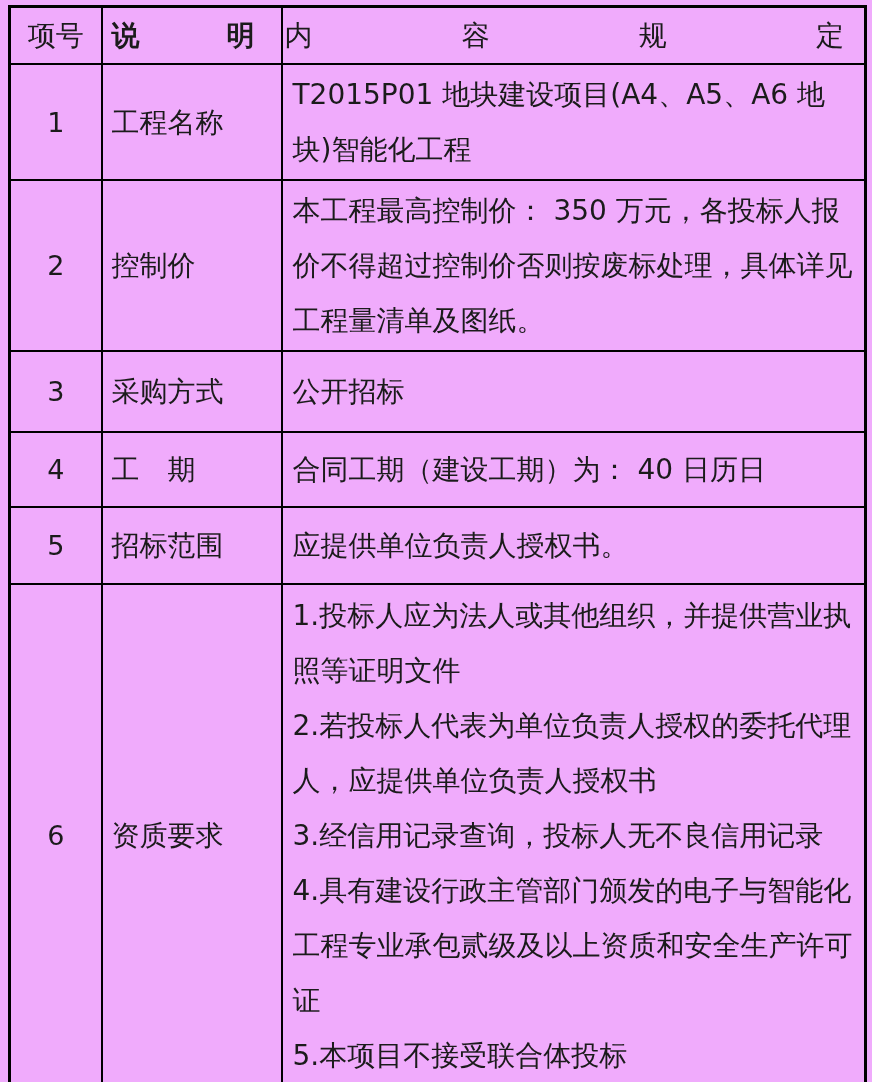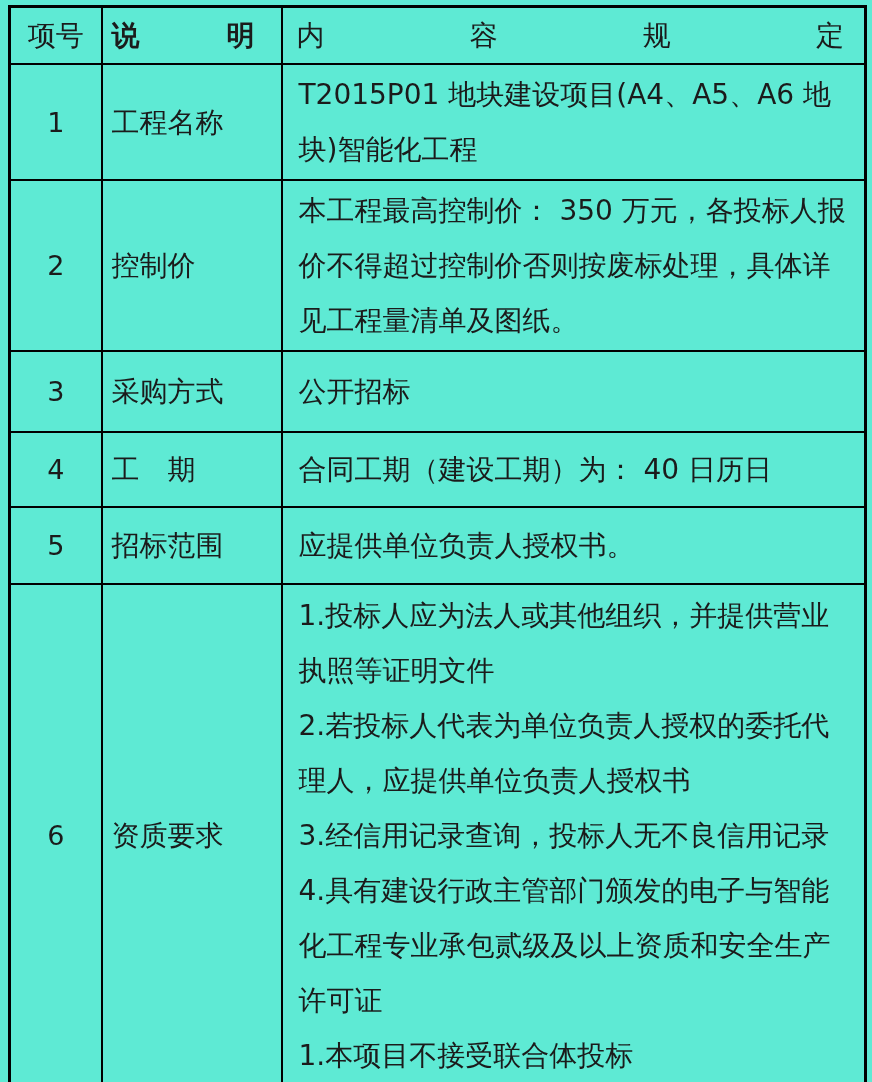--- a/index.html
+++ b/index.html
@@ -5,21 +5,21 @@
   html, body {
     margin: 0;
     padding: 0;
     background: #ffffff;
     font-family: "DejaVu Sans", "Liberation Sans", sans-serif;
     color: #1b1b1b;
   }
   .page {
     width: 872px;
     height: 1082px;
-    background: #5eead4;
+    background: #f0abfc;
     position: relative;
     overflow: hidden;
   }
   table.doc-table {
     position: absolute;
     left: 8px;
     top: 5px;
     width: 856px;
     border-collapse: collapse;
     table-layout: fixed;
@@ -45,36 +45,36 @@
   }
   th.h-desc {
     text-align: justify;
     text-align-last: justify;
     padding: 0 26px 0 9px;
     font-weight: bold;
   }
   th.h-cont {
     text-align: justify;
     text-align-last: justify;
-    padding: 0 20px 0 14px;
+    padding: 0 20px 0 2px;
   }
 
   td.no-cell {
     text-align: center;
     font-size: 27px;
     padding: 0;
   }
   td.desc-cell {
     text-align: left;
     padding: 0 11px 0 9px;
     white-space: pre-wrap;
   }
   td.content-cell {
     text-align: left;
-    padding: 2px 8px 2px 16px;
+    padding: 2px 8px 2px 10px;
   }
   td.content-cell p {
     margin: 0;
   }
   span.u {
     text-decoration-thickness: 2px;
     text-underline-offset: 5px;
   }
 
   
@@ -139,18 +139,18 @@
           </td>
         </tr>
         <tr>
           <td class="no-cell">6</td>
           <td class="desc-cell">资质要求</td>
           <td class="content-cell">
             <p><span>1.投标人应为法人或其他组织，并提供营业执照等证明文件</span></p>
             <p><span>2.若投标人代表为单位负责人授权的委托代理人，应提供单位负责人授权书</span></p>
             <p><span>3.经信用记录查询，投标人无不良信用记录</span></p>
             <p><span>4.具有建设行政主管部门颁发的电子与智能化工程专业承包贰级及以上资质和安全生产许可证</span></p>
-            <p><span>1.本项目不接受联合体投标</span></p>
+            <p><span>5.本项目不接受联合体投标</span></p>
           </td>
         </tr>
       </tbody>
   </table>
 </div>
 
 </body></html>

